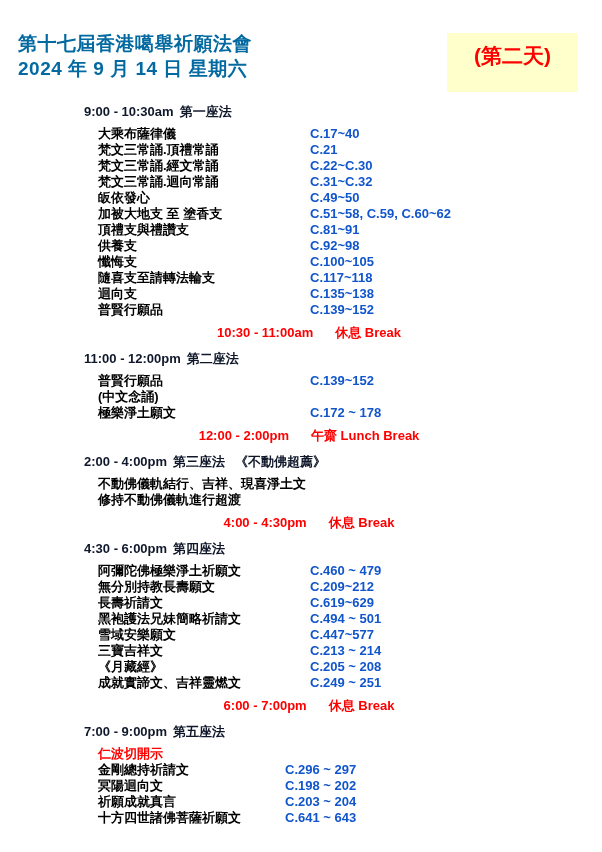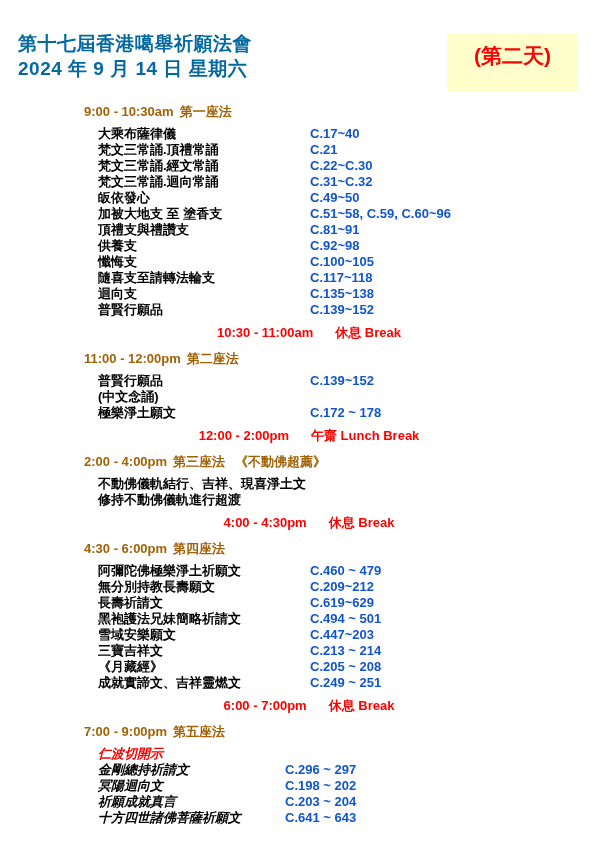--- a/index.html
+++ b/index.html
@@ -10,28 +10,28 @@
   .titles { padding-top:31px; padding-left:18px; text-align:left; font-weight:bold;
             font-size:19px; line-height:25px; color:#0369a1; letter-spacing:0.5px; }
 
   .badge { position:absolute; left:447px; top:33px; width:131px; height:59px;
            background:#ffffcc; color:#ff0000; font-weight:bold; font-size:21px;
            line-height:45px; text-align:center; }
 
   .content { padding-top:13px; }
 
   .session { margin-top:10px; padding-left:84px; }
-  .session-header { color:#a16207; font-weight:bold; font-size:13px; line-height:16px; }
+  .session-header { color:#0f172a; font-weight:bold; font-size:13px; line-height:16px; }
   .session-title-txt { margin-left:6px; }
   .session-subtitle-txt { margin-left:10px; }
 
   .session-items { margin-top:6px; padding-left:14px; }
   .row { display:flex; font-size:13px; line-height:16px; font-weight:bold; color:#000; }
   .cell-name { width:212px; flex:none; }
-  .s5 .cell-name { width:187px;font-style:italic; }
+  .s5 .cell-name { width:187px; }
   .cell-page { color:#1155cc; white-space:nowrap; }
   .note-row { color:#ff0000; }
 
   .break-row { margin:7px 12px; text-align:center; padding-left:16px; color:#ff0000;
                font-weight:bold; font-size:13px; line-height:16px; }
   .break-label-txt { margin-left:22px; }
 </style>
 </head>
 <body>
 
@@ -60,21 +60,21 @@
           <div class="row">
             <span class="cell-name">梵文三常誦.迴向常誦</span>
             <span class="cell-page">C.31~C.32</span>
           </div>
           <div class="row">
             <span class="cell-name">皈依發心</span>
             <span class="cell-page">C.49~50</span>
           </div>
           <div class="row">
             <span class="cell-name">加被大地支 至 塗香支</span>
-            <span class="cell-page">C.51~58, C.59, C.60~96</span>
+            <span class="cell-page">C.51~58, C.59, C.60~62</span>
           </div>
           <div class="row">
             <span class="cell-name">頂禮支與禮讚支</span>
             <span class="cell-page">C.81~91</span>
           </div>
           <div class="row">
             <span class="cell-name">供養支</span>
             <span class="cell-page">C.92~98</span>
           </div>
           <div class="row">
@@ -142,21 +142,21 @@
           <div class="row">
             <span class="cell-name">長壽祈請文</span>
             <span class="cell-page">C.619~629</span>
           </div>
           <div class="row">
             <span class="cell-name">黑袍護法兄妹簡略祈請文</span>
             <span class="cell-page">C.494 ~ 501</span>
           </div>
           <div class="row">
             <span class="cell-name">雪域安樂願文</span>
-            <span class="cell-page">C.447~203</span>
+            <span class="cell-page">C.447~577</span>
           </div>
           <div class="row">
             <span class="cell-name">三寶吉祥文</span>
             <span class="cell-page">C.213 ~ 214</span>
           </div>
           <div class="row">
             <span class="cell-name">《月藏經》</span>
             <span class="cell-page">C.205 ~ 208</span>
           </div>
           <div class="row">

